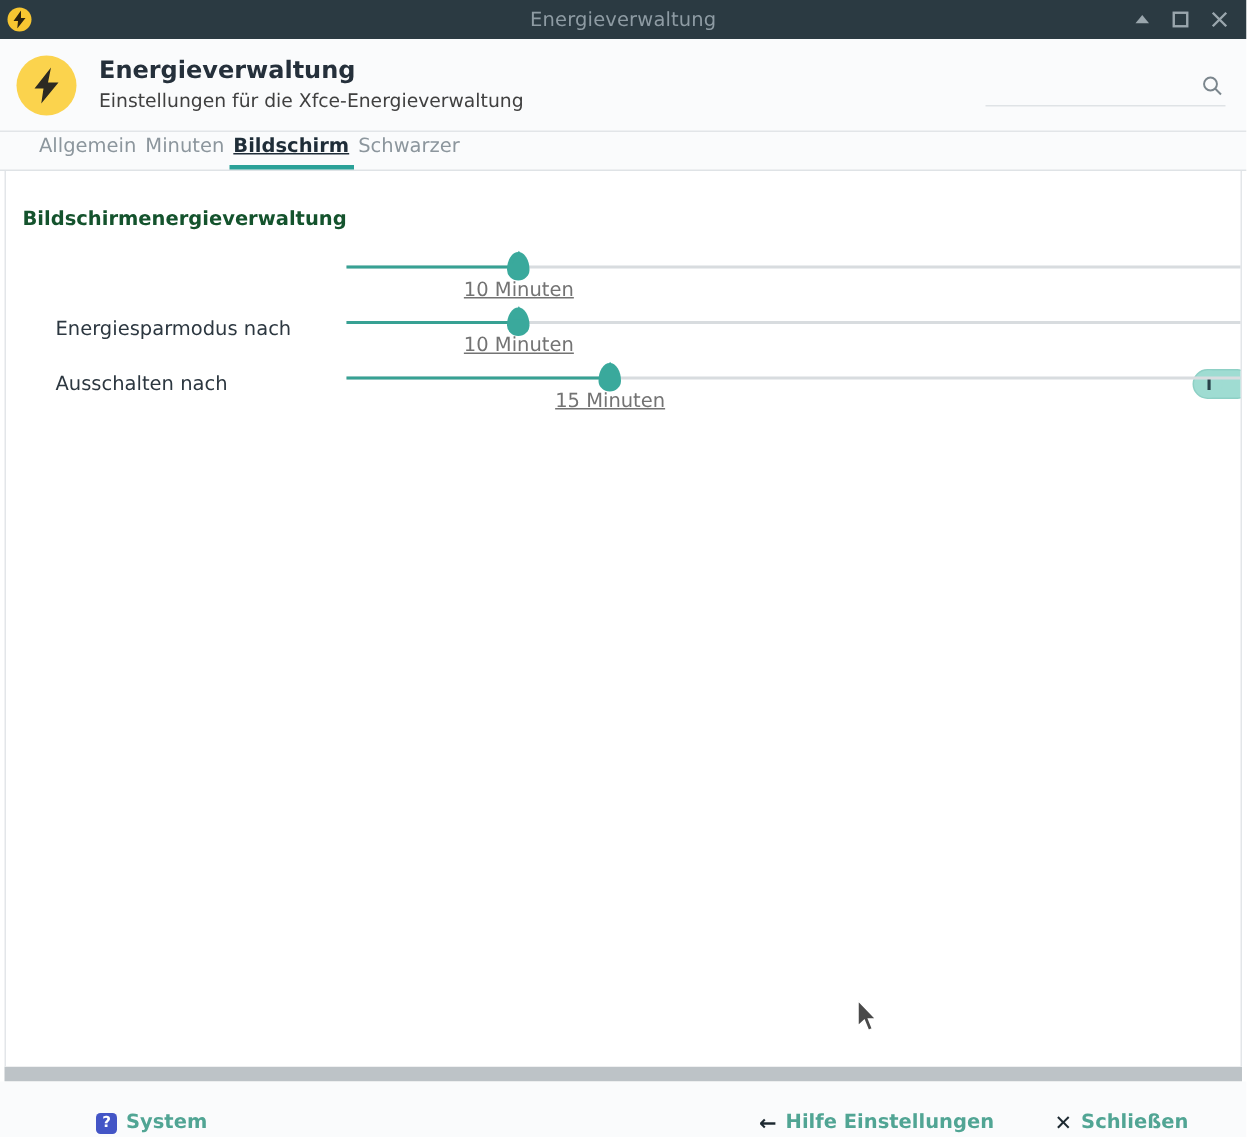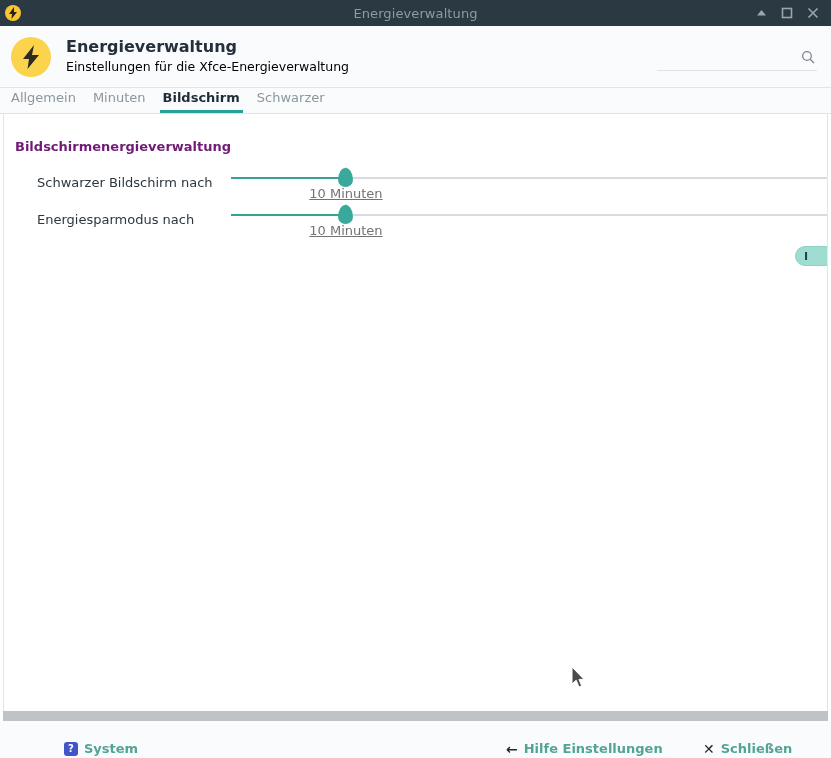--- a/index.html
+++ b/index.html
@@ -72,21 +72,21 @@
   }
   .hdr-text { margin-left: 15px; }
   .hdr-title {
     font-size: 16px;
     font-weight: bold;
     color: #25303b;
     line-height: 20px;
   }
   .hdr-sub {
     font-size: 12.5px;
-    color: #000000;
+    color: #404040;
     line-height: 18px;
     margin-top: 1px;
   }
   .hdr-search {
     margin-left: auto;
     width: 160px;
     position: relative;
     height: 40px;
   }
   .hdr-search input {
@@ -109,53 +109,53 @@
     top: 12px;
     color: #7b868d;
   }
 
   
   .tabs {
     height: 26px;
     background: #fafbfc;
     display: flex;
     align-items: flex-end;
-    padding-left: 8px;
-    gap: 11px;
+    padding-left: 23px;
     border-bottom: 1px solid #dfe3e6;
     text-align: center;
   }
   .tab {
     font-size: 13px;
     color: #8c969d;
     padding: 0 3px 4px 3px;
     border-bottom: 3px solid transparent;
     cursor: pointer;
     line-height: 16px;
   }
   .tab.active {
     color: #1f2d38;
     font-weight: bold;
     border-bottom-color: #2aa198;
+    text-decoration: underline;
   }
 
   
   .content-wrap {
     position: relative;
     height: 597px;
     background: #ffffff;
     border-left: 1px solid #e3e6e9;
     border-right: 1px solid #e3e6e9;
     margin: 0 3px;
     overflow: hidden;
   }
   .section-title {
     font-size: 13px;
     font-weight: bold;
-    color: #701a75;
+    color: #14532d;
     padding: 25px 0 0 11px;
   }
   .section-switch {
     position: absolute;
     top: 132px;
     right: -8px;
     width: 40px; height: 20px;
     border-radius: 10px;
     background: #9fdcd2;
     border: 1px solid #8ed0c5;
@@ -347,39 +347,47 @@
 <div class="content-wrap">
   <div class="section-title">Bildschirmenergieverwaltung</div>
 
   <div class="section-switch">
     <div class="knob">I</div>
   </div>
 
   <div class="rows">
 
     <div class="row">
-      <div class="row-label">Schwarzer Bildschirm nach</div>
       <div class="slider">
         <div class="track"></div>
         <div class="track-fill" style="width: 17%;"></div>
         <div class="handle" style="left: 17%;"></div>
         <div class="slider-value" style="left: 17%;">10 Minuten</div>
       </div>
     </div>
 
     <div class="row">
       <div class="row-label">Energiesparmodus nach</div>
       <div class="slider">
         <div class="track"></div>
         <div class="track-fill" style="width: 17%;"></div>
         <div class="handle" style="left: 17%;"></div>
         <div class="slider-value" style="left: 17%;">10 Minuten</div>
       </div>
     </div>
 
+    <div class="row">
+      <div class="row-label">Ausschalten nach</div>
+      <div class="slider">
+        <div class="track"></div>
+        <div class="track-fill" style="width: 26%;"></div>
+        <div class="handle" style="left: 26%;"></div>
+        <div class="slider-value" style="left: 26%;">15 Minuten</div>
+      </div>
+    </div>
 
   </div>
 
   <div class="cursor">
     <svg width="16" height="22" viewBox="0 0 16 22">
       <polygon points="0,0 0,17 4.2,13.2 7,20 9.6,18.8 7,12.4 12,12.4" fill="#4a4a4a" stroke="#ffffff" stroke-width="1"></polygon>
     </svg>
   </div>
 </div>
 

